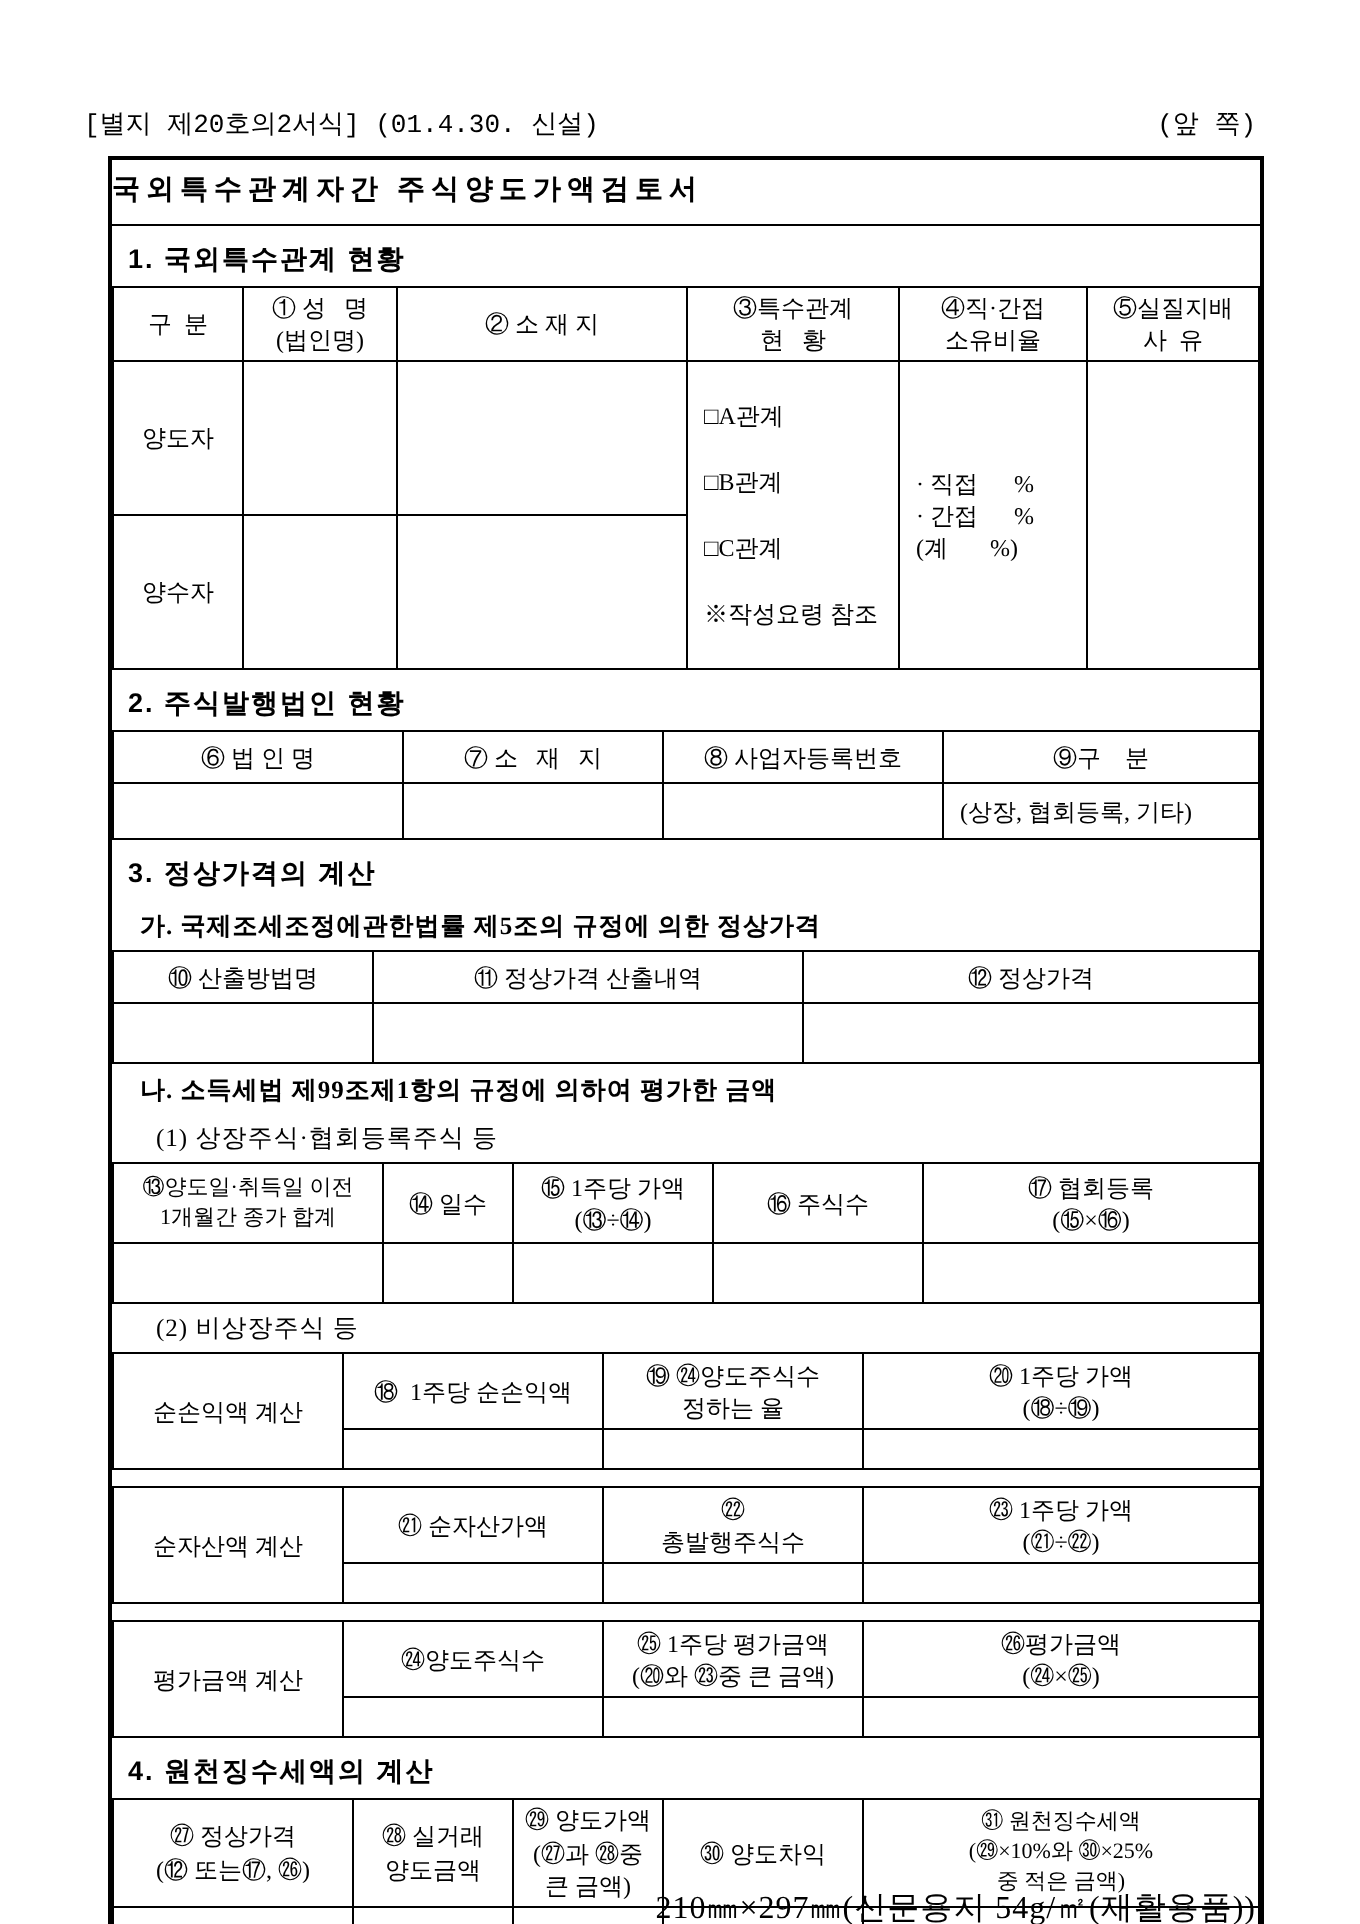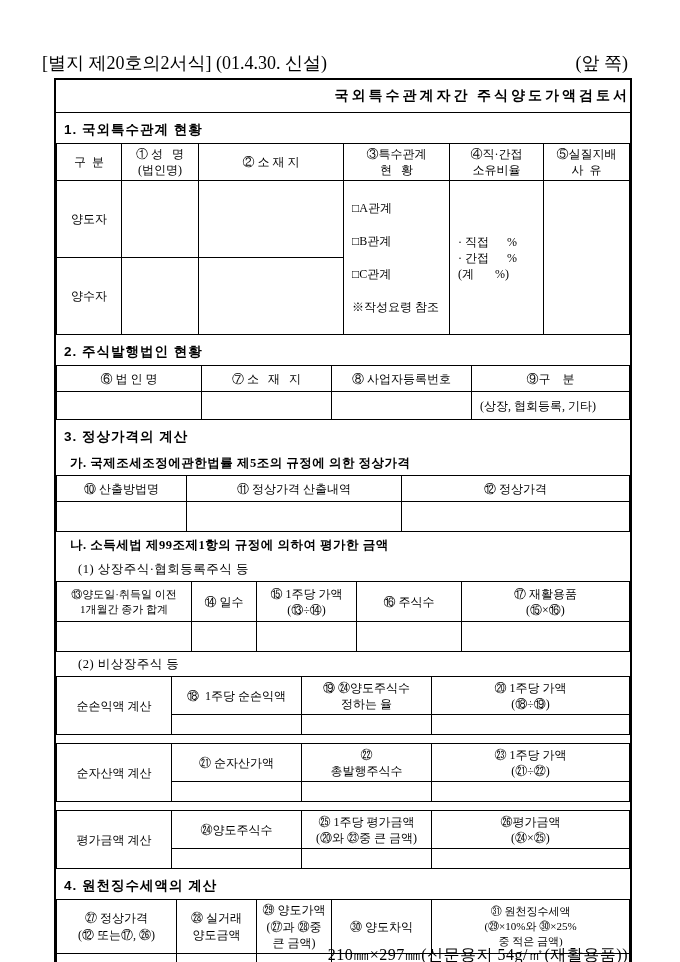--- a/index.html
+++ b/index.html
@@ -5,28 +5,28 @@
   html,body{margin:0;padding:0;}
   body{
     width:680px;height:962px;background:#ffffff;color:#000;
     font-family:"Liberation Serif","DejaVu Serif",serif;
     -webkit-font-smoothing:antialiased;
   }
   .page{position:relative;width:680px;height:962px;overflow:hidden;background:#fff;}
   .header-row{
     position:absolute;top:56px;left:42px;right:52px;
     display:flex;justify-content:space-between;
-    font-size:18px;line-height:14px;
+    font-size:13px;line-height:14px;font-family:Liberation Mono, monospace;
   }
   .form-box{
     position:absolute;top:78px;left:54px;width:574px;
     border:2px solid #000;background:#fff;
   }
   .title{
-    text-align:right;font-size:14px;font-weight:bold;letter-spacing:3px;
+    text-align:left;font-size:14px;font-weight:bold;letter-spacing:3px;
     padding:7px 0;border-bottom:1px solid #000;line-height:18px;
   }
   .sec-h{
     font-family:"Liberation Sans","DejaVu Sans",sans-serif;
     font-weight:bold;font-size:13.5px;line-height:16px;
     padding:9px 8px 5px 8px;letter-spacing:1px;
   }
   .sub-a{font-size:12.5px;line-height:15px;padding:6px 0 4px 14px;letter-spacing:0.5px;font-weight:bold;}
   .sub-num{font-size:12.5px;line-height:15px;padding:5px 0 4px 22px;letter-spacing:0.5px;}
   table.t{width:100%;border-collapse:collapse;table-layout:fixed;}
@@ -164,21 +164,21 @@
           <col>
       </colgroup>
       <tbody>
           <tr class="h40">
         <td class="fs11">⑬양도일·취득일 이전
 1개월간 종가 합계</td>
         <td>⑭ 일수</td>
         <td>⑮ 1주당 가액
 (⑬÷⑭)</td>
         <td>⑯ 주식수</td>
-        <td>⑰ 재활용품
+        <td>⑰ 협회등록
 (⑮×⑯)</td>
       </tr>
       <tr class="h30">
         <td></td>
         <td></td>
         <td></td>
         <td></td>
         <td></td>
       </tr>
     </tbody>

